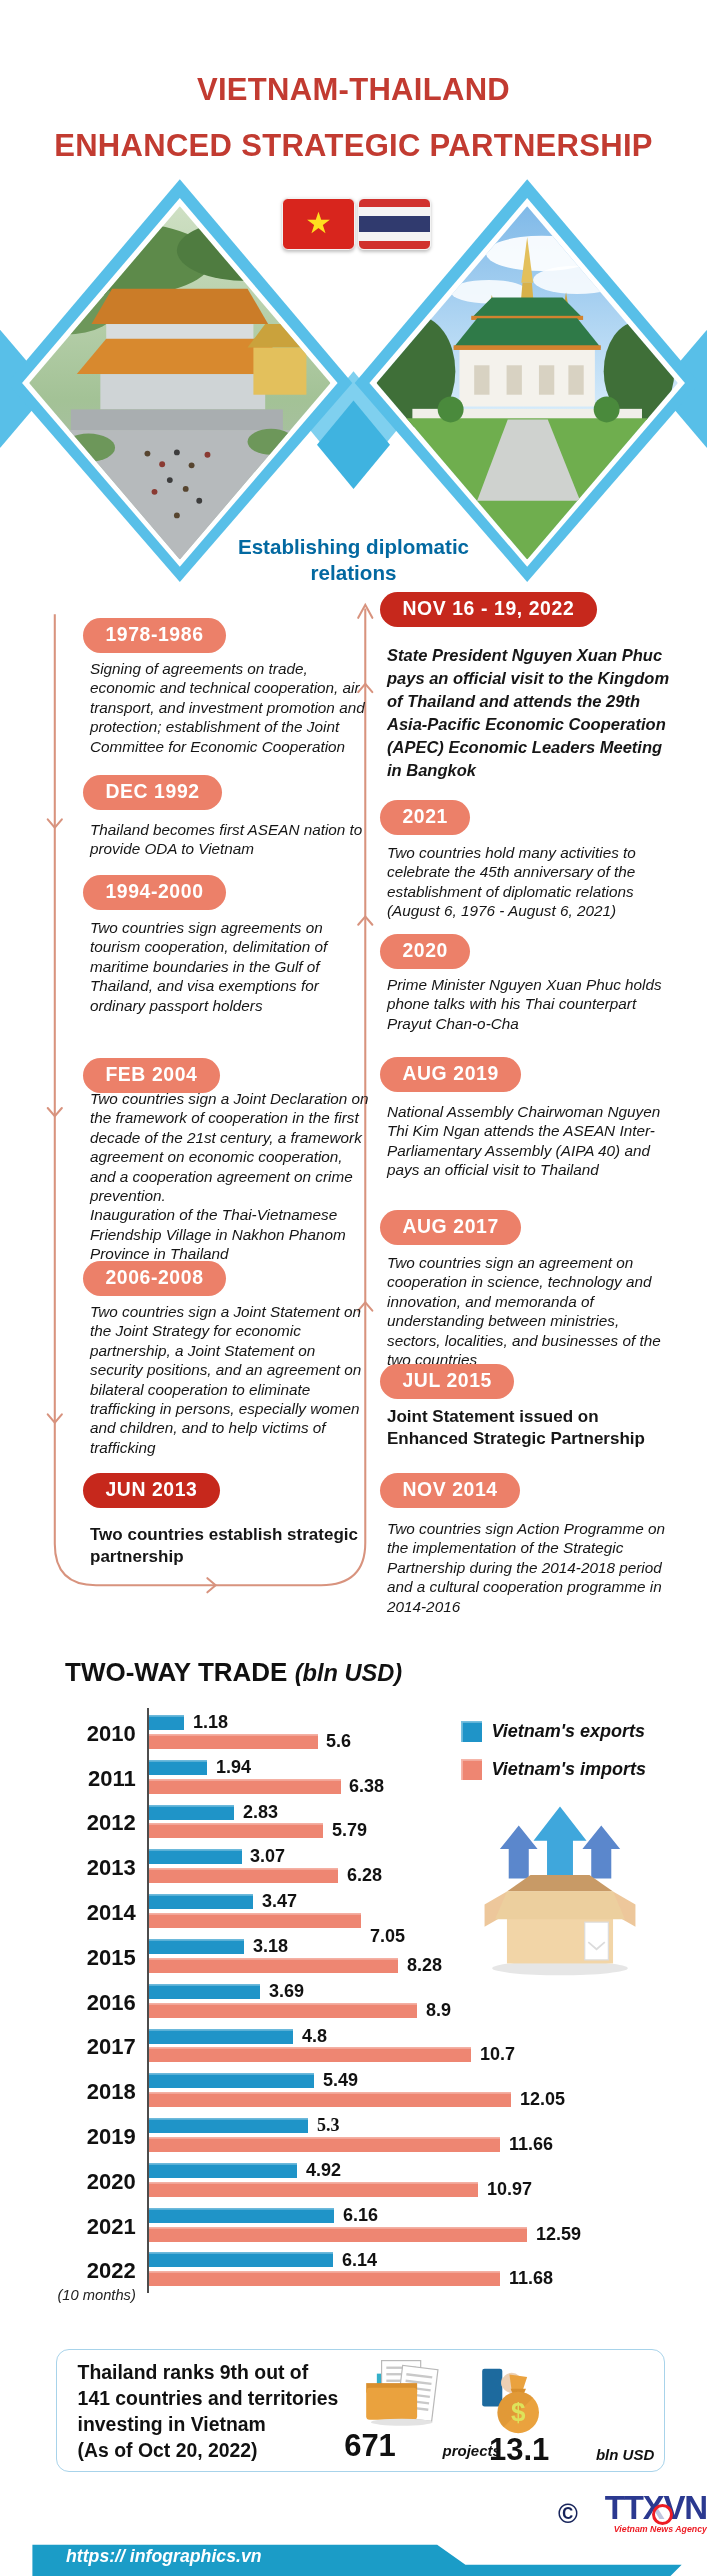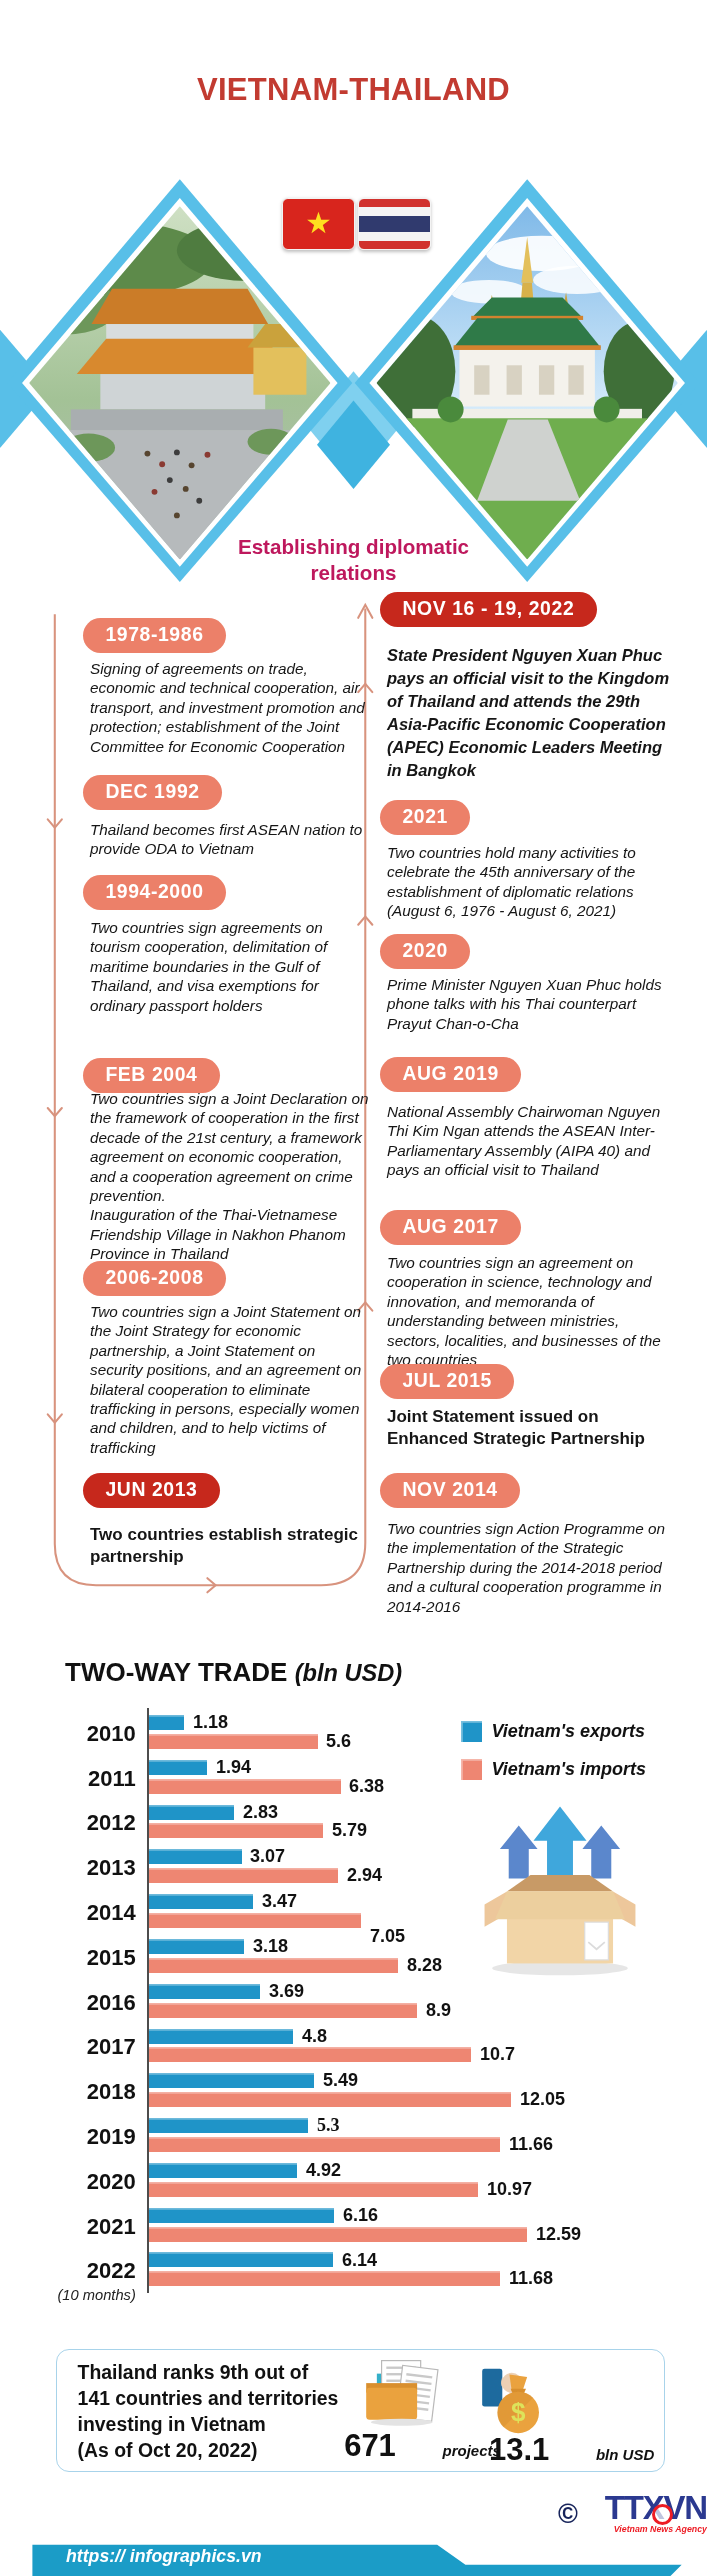--- a/index.html
+++ b/index.html
@@ -11,21 +11,21 @@
          font-size:31px;letter-spacing:0.3px;}
   
   .flag{position:absolute;width:71px;height:50px;border-radius:5.9px;border:1.2px solid #f3f3f3;
         box-shadow:0 1.8px 3.5px rgba(0,0,0,.25);display:flex;align-items:center;justify-content:center;}
   .flag-vn{background:#d8251d;}
   .flag-vn .star{color:#ffdf1f;font-size:29.5px;line-height:1;margin-top:-3.5px;}
   .flag-th{background:linear-gradient(to bottom,#d1322e 0 16.6%,#f4f4f4 16.6% 33.3%,#303a6e 33.3% 66.6%,#f4f4f4 66.6% 83.3%,#d1322e 83.3% 100%);}
   .hero-badge{position:absolute;left:50%;transform:translateX(-50%);top:496px;background:#c6281c;color:#fff;
               font-weight:bold;font-size:22.4px;padding:5.9px 28px 8.3px;border-radius:27px;}
   .hero-caption{position:absolute;left:50%;transform:translateX(-50%);top:534px;width:295px;text-align:center;
-                font-weight:bold;font-size:20.6px;line-height:26px;color:#be185d;}
+                font-weight:bold;font-size:20.6px;line-height:26px;color:#0369a1;}
   
   .tl-badge{position:absolute;background:#ec8069;color:#fff;font-weight:bold;font-size:19.4px;
             padding:4.7px 22.4px 7px;border-radius:27px;letter-spacing:0.6px;white-space:nowrap;}
   .tl-badge.red{background:#c6281c;}
   .tl-text{position:absolute;font-size:15.3px;line-height:19.4px;color:#161616;}
   .tl-text.em{font-style:italic;font-weight:500;}
   .tl-text.boldem{font-style:italic;font-weight:bold;font-size:16.5px;line-height:23px;}
   .tl-text.bold{font-weight:bold;font-size:17px;line-height:22px;}
   .tl-text p{margin:0;}
   
@@ -56,20 +56,21 @@
   .logo-globe{position:absolute;left:61px;top:13px;width:15.3px;height:15.3px;border:3.5px solid #ed1c24;
               border-radius:50%;background:rgba(255,255,255,.7);}
   .logo-sub{color:#ed1c24;font-weight:bold;font-style:italic;font-size:8.8px;margin-top:-1.2px;}
 </style>
 </head>
 <body>
 
 <div class="page">
 
   <h1 class="title" style="top:51px;">VIETNAM-THAILAND</h1>
+  <h1 class="title" style="top:107px;">ENHANCED STRATEGIC PARTNERSHIP</h1>
 
   <svg class="abs" style="left:0;top:171px;" width="707" height="418" viewBox="0 0 1200 710">
     <defs>
       <linearGradient id="gL" x1="0" y1="0" x2="0" y2="1">
         <stop offset="0" stop-color="#cfe0c4"></stop>
           <stop offset=".55" stop-color="#a3c296"></stop>
           <stop offset="1" stop-color="#b2b8ba"></stop>
       </linearGradient>
       <linearGradient id="gR" x1="0" y1="0" x2="0" y2="1">
         <stop offset="0" stop-color="#7fb9e8"></stop>
@@ -242,21 +243,21 @@
       <div class="val" style="left: 349px; top: 1776px;">6.38</div>
       <div class="year" style="top: 1810px;">2012</div>
       <div class="bar" style="left: 149px; top: 1805px; width: 85px; background: rgb(31, 148, 200);"></div>
       <div class="val" style="left: 243px; top: 1802px;">2.83</div>
       <div class="bar" style="left: 149px; top: 1823px; width: 174px; background: rgb(238, 134, 114);"></div>
       <div class="val" style="left: 332px; top: 1820px;">5.79</div>
       <div class="year" style="top: 1855px;">2013</div>
       <div class="bar" style="left: 149px; top: 1849px; width: 93px; background: rgb(31, 148, 200);"></div>
       <div class="val" style="left: 250px; top: 1846px;">3.07</div>
       <div class="bar" style="left: 149px; top: 1868px; width: 189px; background: rgb(238, 134, 114);"></div>
-      <div class="val" style="left: 347px; top: 1865px;">2.94</div>
+      <div class="val" style="left: 347px; top: 1865px;">6.28</div>
       <div class="year" style="top: 1900px;">2014</div>
       <div class="bar" style="left: 149px; top: 1894px; width: 104px; background: rgb(31, 148, 200);"></div>
       <div class="val" style="left: 262px; top: 1891px;">3.47</div>
       <div class="bar" style="left: 149px; top: 1913px; width: 212px; background: rgb(238, 134, 114);"></div>
       <div class="val" style="left: 370px; top: 1926px;">7.05</div>
       <div class="year" style="top: 1945px;">2015</div>
       <div class="bar" style="left: 149px; top: 1939px; width: 95px; background: rgb(31, 148, 200);"></div>
       <div class="val" style="left: 253px; top: 1936px;">3.18</div>
       <div class="bar" style="left: 149px; top: 1958px; width: 249px; background: rgb(238, 134, 114);"></div>
       <div class="val" style="left: 407px; top: 1955px;">8.28</div>

